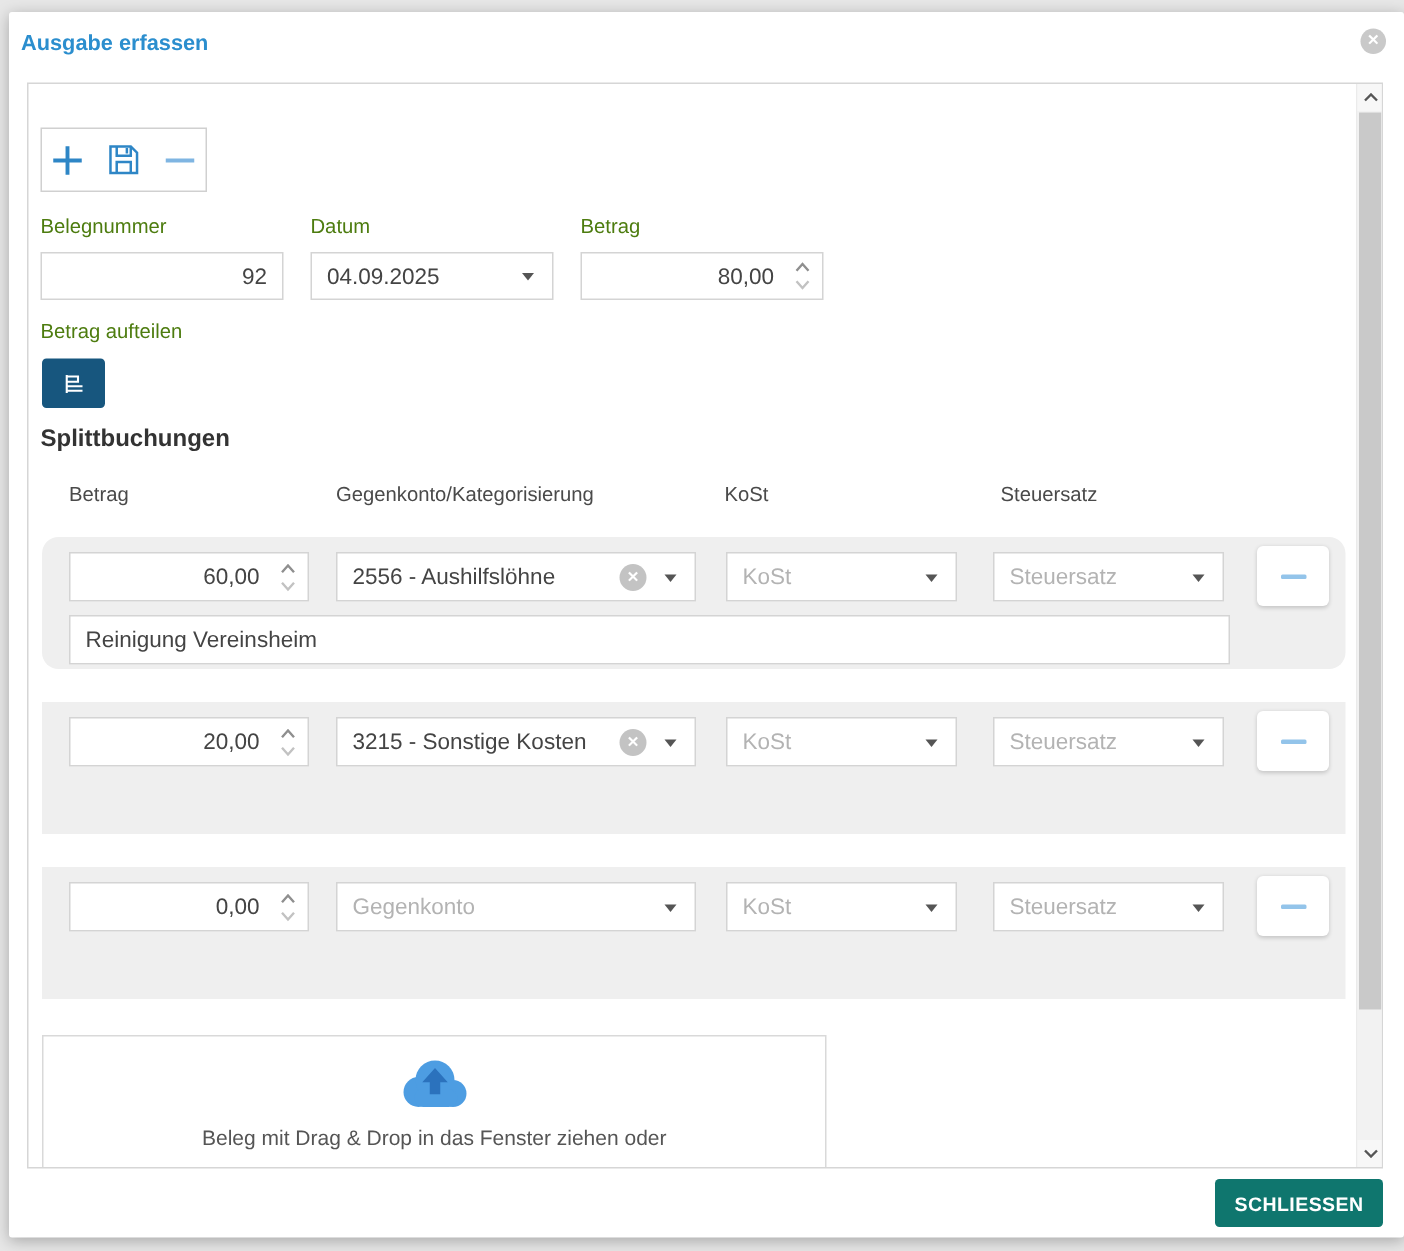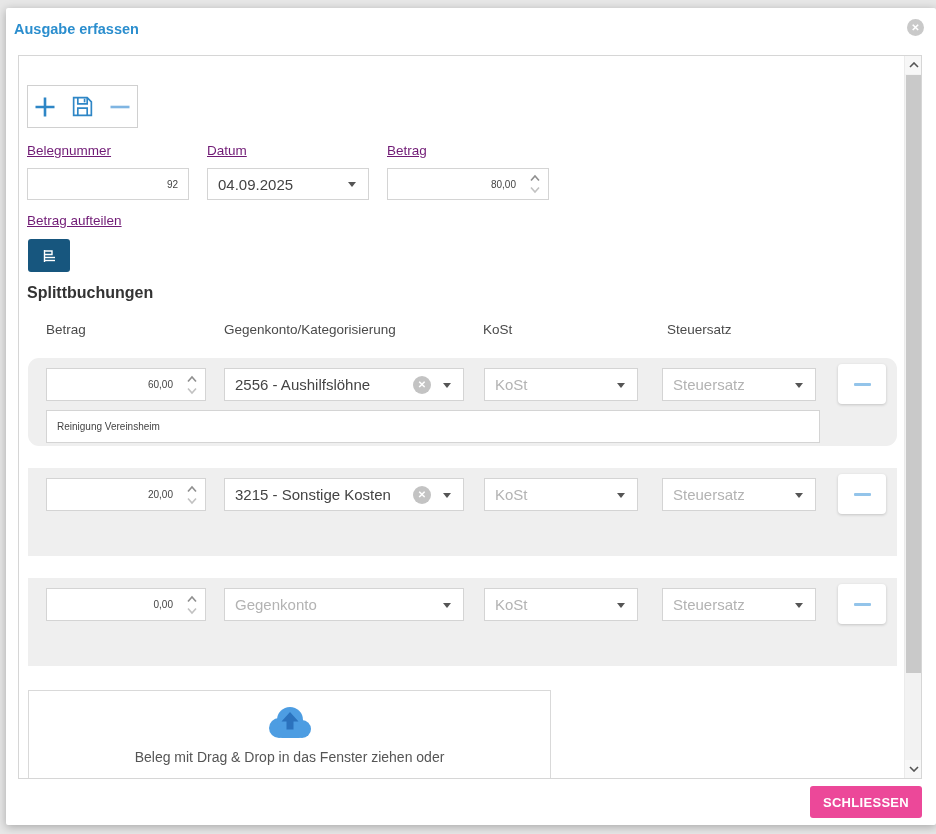--- a/index.html
+++ b/index.html
@@ -30,29 +30,29 @@
   .content {
     position:absolute; left:12px; top:47px; width:904px; height:724px;
     border:1px solid #d6d6d6; background:#fff; overflow:hidden;
   }
   .toolbar {
     position:absolute; left:8px; top:29px; width:111px; height:43px;
     border:1px solid #d0d0d0;
     display:flex; align-items:center; justify-content:center; gap:13px;
   }
   .tool-ic { display:flex; align-items:center; justify-content:center; cursor:pointer; }
-  .fld-label { position:absolute; font-size:13.5px; color:#701a75; top:87px;text-decoration:underline; }
+  .fld-label { position:absolute; font-size:13.5px; color:#4d7c0f; top:87px; }
   .inp, .sel {
     position:absolute; height:32px; border:1px solid #d4d4d4; background:#fff;
     font-size:15px; color:#444; display:flex; align-items:center;
   }
   .top-row { top:112px; width:162px; }
   .inp input {
     border:none; outline:none; width:100%; height:100%;
-    font-family:inherit; font-size:10px; color:#444; background:transparent;
+    font-family:inherit; font-size:15px; color:#444; background:transparent;
     padding:0 10px;
   }
   .inp input.num { text-align:right; }
   .sel { cursor:pointer; }
   .sel .sel-text { padding-left:10px; white-space:nowrap; overflow:hidden; }
   .sel .sel-text.ph, .ph-text { color:#b3b3b3; }
   .arrow-down {
     position:absolute; right:12px; top:50%; margin-top:-2px;
     width:0; height:0;
     border-left:4.5px solid transparent; border-right:4.5px solid transparent;
@@ -102,21 +102,21 @@
   }
   .sb-btn {
     position:absolute; left:0; width:17px; height:18px; background:#f7f7f7;
     display:flex; align-items:center; justify-content:center; cursor:pointer;
   }
   .sb-up { top:0; } .sb-down { bottom:0; }
   .sb-track { position:absolute; left:0; top:18px; bottom:18px; width:17px; background:#f2f2f2; }
   .sb-thumb { position:absolute; left:1px; top:19px; width:15px; height:598px; background:#c9c9c9; cursor:grab; }
   .close-main {
     position:absolute; right:14px; top:778px; width:112px; height:32px;
-    background:#ec4899; border:none; border-radius:3px;
+    background:#0f766e; border:none; border-radius:3px;
     color:#fff; font-family:inherit; font-size:13px; font-weight:bold; letter-spacing:0.3px;
     cursor:pointer;
   }
 </style>
 </head>
 <body>
 
 <div class="modal">
 
   <div class="dlg-title">Ausgabe erfassen</div>

